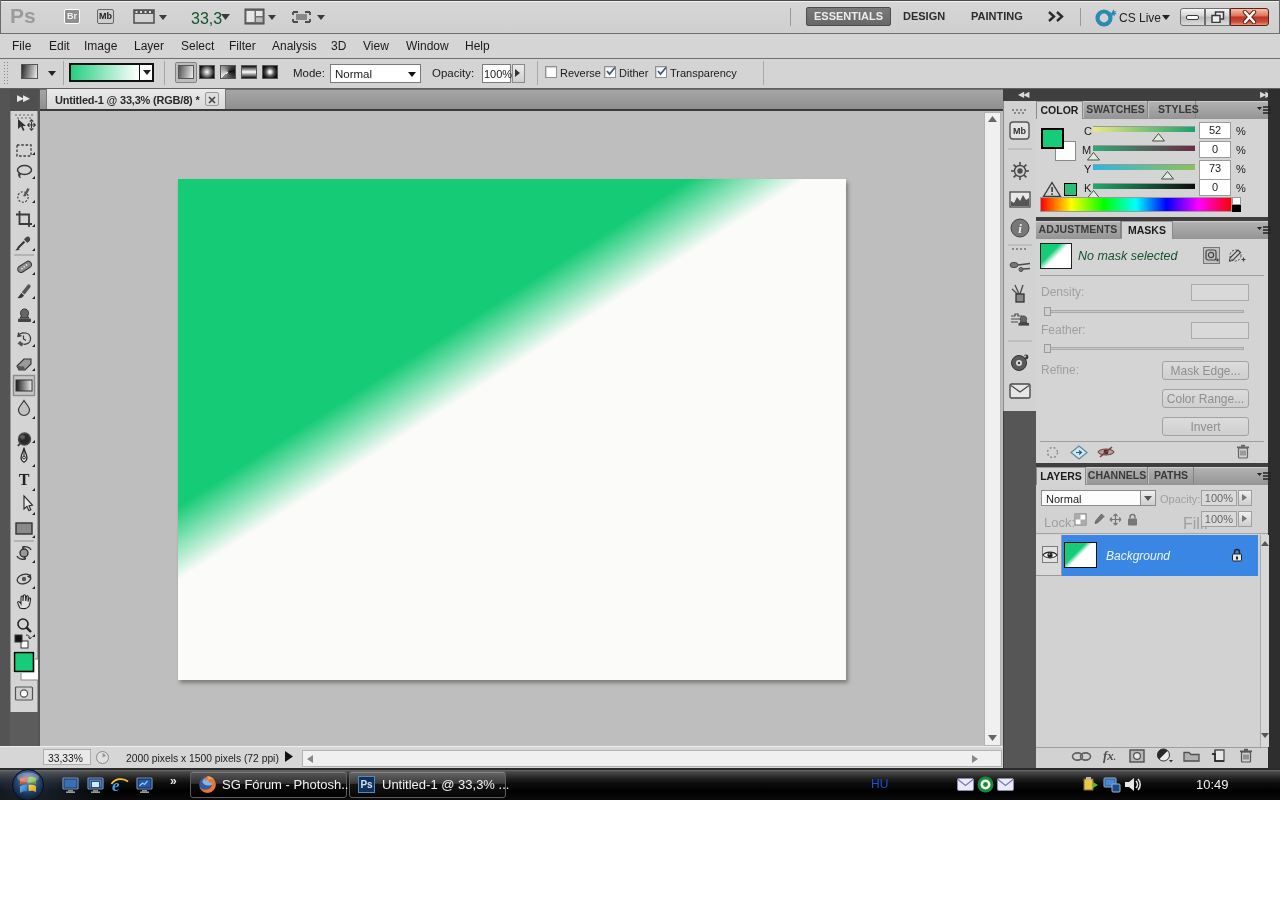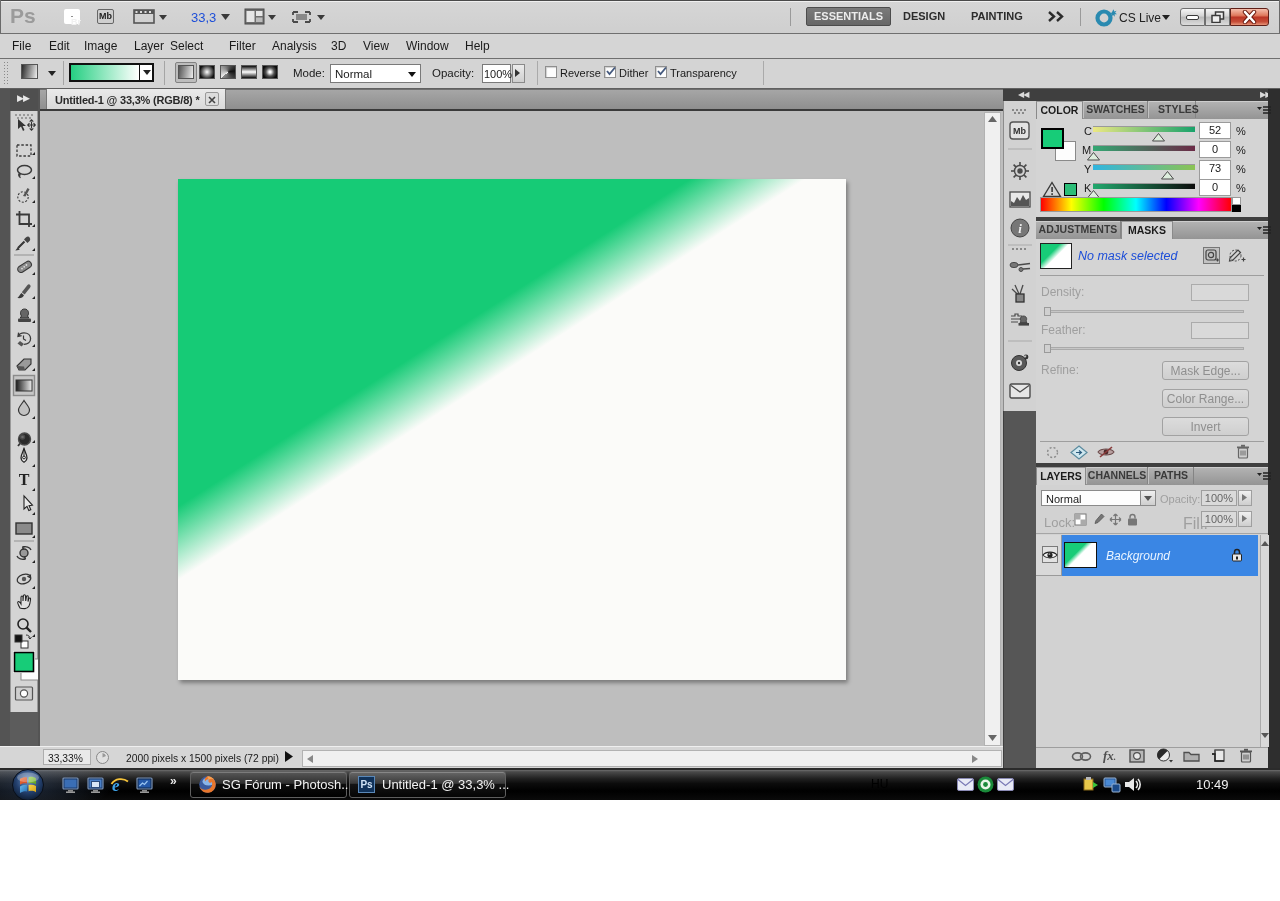--- a/index.html
+++ b/index.html
@@ -19,32 +19,32 @@
 </style>
 </head>
 <body>
 <div id="screen">
 
   <div class="abs" style="left:0;top:0;width:1280px;height:33px;background:linear-gradient(#d6d6d6,#cfcfcf);border-top:1px solid #4a4a4a;"></div>
   <div class="abs" style="left:0;top:1px;width:1280px;height:1px;background:#f0f0f0;"></div>
   <div class="abs" style="left:0;top:0;width:1px;height:89px;background:#6a6a6a;"></div>
   <div class="abs" style="left:1279px;top:0;width:1px;height:89px;background:#6a6a6a;"></div>
   <div class="abs" style="left:10px;top:4px;font-size:21px;font-weight:bold;color:#9b9b9b;letter-spacing:0px;">Ps</div>
-  <div class="abs" style="left:64px;top:9px;width:16px;height:15px;background:#8f8f8f;border:7px solid #ffffff;border-radius:2px;color:#f0f0f0;font-size:9px;font-weight:bold;text-align:center;line-height:13px;">Br</div>
+  <div class="abs" style="left:64px;top:9px;width:16px;height:15px;background:#8f8f8f;border:1px solid #ffffff;border-radius:2px;color:#f0f0f0;font-size:9px;font-weight:bold;text-align:center;line-height:13px;">Br</div>
   <div class="abs" style="left:97px;top:9px;width:17px;height:15px;background:#cfcfcf;border:1px solid #666;border-radius:2px;color:#222;font-size:9px;font-weight:bold;text-align:center;line-height:13px;">Mb</div>
   <svg class="abs" style="left:133px;top:9px;" width="36" height="16">
     <rect x="1" y="1" width="20" height="13" fill="none" stroke="#555" stroke-width="1.6"></rect>
     <rect x="1" y="1" width="20" height="4" fill="#555"></rect>
     <rect x="2.5" y="2" width="2" height="2" fill="#ddd"></rect>
       <rect x="7" y="2" width="2" height="2" fill="#ddd"></rect>
       <rect x="11.5" y="2" width="2" height="2" fill="#ddd"></rect>
       <rect x="16" y="2" width="2" height="2" fill="#ddd"></rect>
     <polygon points="26,6 34,6 30,11" fill="#3a3a3a"></polygon>
   </svg>
-  <div class="abs" style="left:191px;top:10px;font-size:13px;color:#1d4ed8;">33,3</div>
+  <div class="abs" style="left:191px;top:10px;font-size:16px;color:#14532d;">33,3</div>
   <svg class="abs" style="left:221px;top:14px;" width="10" height="7">
       <polygon points="0,0 9,0 4.5,6" fill="#3a3a3a"></polygon>
     </svg>
   <svg class="abs" style="left:244px;top:8px;" width="34" height="18">
     <rect x="1" y="1" width="19" height="15" fill="#6e6e6e" stroke="#4a4a4a"></rect>
     <rect x="2.5" y="3" width="8" height="11" fill="#e6e6e6"></rect>
       <rect x="12" y="3" width="6.5" height="5" fill="#e6e6e6"></rect>
       <rect x="12" y="9.5" width="6.5" height="4.5" fill="#bbb"></rect>
     <polygon points="24,7 32,7 28,12" fill="#3a3a3a"></polygon>
   </svg>
@@ -81,21 +81,21 @@
   <svg class="abs" style="left:1242px;top:10px;" width="15" height="14">
       <path d="M3 2 L12 12 M12 2 L3 12" stroke="#6a1a10" stroke-width="4.4" stroke-linecap="round"></path>
       <path d="M3 2 L12 12 M12 2 L3 12" stroke="#fff" stroke-width="2.6" stroke-linecap="round"></path>
     </svg>
 
   <div class="abs" style="left:0;top:33px;width:1280px;height:25px;background:#d5d5d5;border-top:1px solid #6f6f6f;"></div>
   <div class="abs t12" style="left:12px;top:39px;">File</div>
   <div class="abs t12" style="left:49px;top:39px;">Edit</div>
   <div class="abs t12" style="left:84px;top:39px;">Image</div>
   <div class="abs t12" style="left:134px;top:39px;">Layer</div>
-  <div class="abs t12" style="left:170px;top:39px;">Select</div>
+  <div class="abs t12" style="left:181px;top:39px;">Select</div>
   <div class="abs t12" style="left:229px;top:39px;">Filter</div>
   <div class="abs t12" style="left:272px;top:39px;">Analysis</div>
   <div class="abs t12" style="left:331px;top:39px;">3D</div>
   <div class="abs t12" style="left:363px;top:39px;">View</div>
   <div class="abs t12" style="left:406px;top:39px;">Window</div>
   <div class="abs t12" style="left:465px;top:39px;">Help</div>
 
   <div class="abs" style="left:0;top:58px;width:1280px;height:31px;background:#d4d4d4;border-top:1px solid #6f6f6f;border-bottom:1px solid #606060;"></div>
   <div class="abs" style="left:3px;top:61px;width:5px;height:25px;background-image:radial-gradient(circle,#8a8a8a 30%,transparent 32%);background-size:3px 3px;"></div>
   <div class="abs" style="left:21px;top:64px;width:17px;height:15px;background:linear-gradient(100deg,#2a2a2a,#f0f0f0);border:1px solid #555;"></div>
@@ -513,21 +513,21 @@
 
   <div class="abs tabbar" style="left:1036px;top:221px;width:232px;height:18px;"></div>
   <div class="abs itab" style="left:1036px;top:221px;width:85px;height:17px;border-left:none;">ADJUSTMENTS</div>
   <div class="abs atab" style="left:1121px;top:221px;width:52px;height:18px;">MASKS</div>
   <svg class="abs" style="left:1257px;top:226px;" width="14" height="9">
       <polygon points="0,1 5,1 2.5,4" fill="#222"></polygon>
       <path d="M6 1 h8 M6 4 h8 M6 7 h8" stroke="#222" stroke-width="1.6"></path>
     </svg>
   <div class="abs" style="left:1036px;top:239px;width:232px;height:224px;background:#d4d4d4;"></div>
   <div class="abs" style="left:1040px;top:243px;width:32px;height:26px;background:linear-gradient(135deg,#17cc78 35%,#ffffff 52%);border:1px solid #222;"></div>
-  <div class="abs" style="left:1078px;top:249px;font-size:12.5px;font-style:italic;color:#1d4ed8;">No mask selected</div>
+  <div class="abs" style="left:1078px;top:249px;font-size:12.5px;font-style:italic;color:#14532d;">No mask selected</div>
   <div class="abs" style="left:1203px;top:247px;width:17px;height:17px;background:#c2c2c2;border:1px solid #777;"></div>
   <svg class="abs" style="left:1205px;top:249px;" width="14" height="14">
       <rect x="1" y="1" width="10" height="10" rx="2" fill="none" stroke="#444" stroke-width="1.2"></rect>
       <circle cx="6" cy="6" r="2.6" fill="none" stroke="#444" stroke-width="1.2"></circle>
       <path d="M11 11 h3 M12.5 9.5 v3" stroke="#444" stroke-width="1.2"></path>
     </svg>
   <svg class="abs" style="left:1227px;top:247px;" width="19" height="17">
       <path d="M3 11 L11 3 L13.5 5.5 L5.5 13.5 L2.5 14 Z" fill="none" stroke="#444" stroke-width="1.2"></path>
       <circle cx="8.5" cy="8.5" r="5.5" fill="none" stroke="#444" stroke-width="1" stroke-dasharray="2 1.6"></circle>
       <path d="M14.5 12.5 h4 M16.5 10.5 v4" stroke="#444" stroke-width="1.2"></path>
@@ -738,21 +738,21 @@
     <ellipse cx="10.5" cy="6.5" rx="6" ry="4" fill="#8ab4e8"></ellipse>
     <path d="M9.5 1.2 A8.3 8.3 0 1 1 1.4 11.5 A7 7 0 0 0 9 14.5 A6 6 0 0 0 14 7 C13.2 7.8 12 7.9 11.2 7.4 C10.2 6.7 10.2 5.2 11 4.4 C9.4 4.2 8 5 7.2 6.4 C6.2 4.6 7 2.4 9.5 1.2 Z" fill="#e8762c"></path>
     <path d="M9.5 1.2 C12 1.2 14.5 2.5 16.2 4.6 C14.8 3.6 12.8 3.4 11 4.4 C10 3.4 9.5 2.4 9.5 1.2 Z" fill="#f5a352"></path>
   </svg>
   <div class="abs" style="left:222px;top:777px;color:#f2f2f2;font-size:13px;">SG Fórum - Photosh...</div>
 
   <div class="abs taskbtn" style="left:349px;top:771px;width:157px;height:27px;background:linear-gradient(#686868 0%,#3a3a3a 45%,#141414 50%,#050505 100%);"></div>
   <div class="abs" style="left:358px;top:776px;width:17px;height:17px;background:#10325a;border:1px solid #5a88b8;color:#cfe2f5;font-size:10px;font-weight:bold;text-align:center;line-height:15px;">Ps</div>
   <div class="abs" style="left:382px;top:777px;color:#f2f2f2;font-size:13px;">Untitled-1 @ 33,3% ...</div>
 
-  <div class="abs" style="left:871px;top:777px;color:#000000;font-size:12px;">HU</div>
+  <div class="abs" style="left:871px;top:777px;color:#1d4ed8;font-size:12px;">HU</div>
   <svg class="abs" style="left:957px;top:778px;" width="17" height="13">
       <rect x="0.5" y="0.5" width="16" height="12" rx="1.5" fill="#e8eaf5" stroke="#8a8ab5"></rect>
       <path d="M1 1.5 L8.5 7.5 L16 1.5" fill="none" stroke="#7a7ab5" stroke-width="1.3"></path>
     </svg>
   <svg class="abs" style="left:977px;top:776px;" width="17" height="17">
       <circle cx="8.5" cy="8.5" r="8" fill="#1a8a3a"></circle>
       <circle cx="8.5" cy="8.5" r="5" fill="#e8f5e8"></circle>
       <circle cx="8.5" cy="8.5" r="2.4" fill="#1a8a3a"></circle>
     </svg>
   <svg class="abs" style="left:997px;top:778px;" width="17" height="13">

